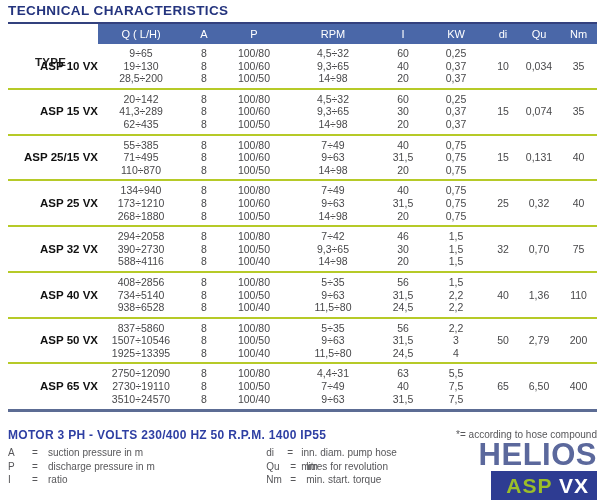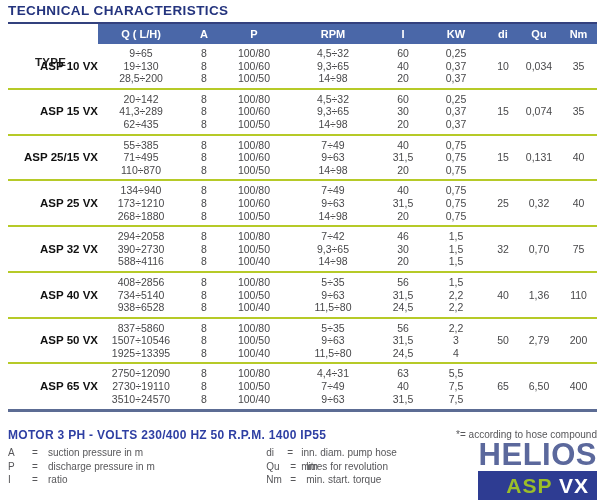--- a/index.html
+++ b/index.html
@@ -13,21 +13,21 @@
 
   
   .tbl{width:589px;}
   .thead{display:flex;border-top:2px solid #33417e;height:20px;}
   .th-type{
     width:85px;background:#d8d8da;color:#222;font-weight:bold;font-size:11.5px;
     display:flex;align-items:center;justify-content:center;letter-spacing:0.3px;margin-top:38px;
   }
   .th-gap{width:5px;background:#ffffff;}
   .th-blue{
-    flex:1;background:#4a67a8;color:#ffffff;font-weight:bold;font-size:11px;
+    flex:1;background:#4a67a8;color:#ffffff;font-weight:normal;font-size:11px;
     display:grid;grid-template-columns:86px 40px 60px 98px 42px 64px 30px 42px 37px;
     align-items:center;
   }
   .th-blue .th{text-align:center;}
 
   .rowgroup{
     display:grid;grid-template-columns:90px 86px 40px 60px 98px 42px 64px 30px 42px 37px;
     align-items:center;padding:3px 0;
   }
   .rowgroup + .rowgroup{border-top:2px solid #b6ca28;}
@@ -47,21 +47,21 @@
   .legend-item{display:flex;height:13.5px;line-height:13.5px;}
   .legend-key{width:24px;}
   .legend-eq{width:16px;}
   .footer-right{width:195px;text-align:right;}
   .note{font-size:10px;color:#57575a;margin-top:1px;}
   .brand{
     font-size:31px;font-weight:bold;color:#5b689c;letter-spacing:0.5px;
     line-height:30px;margin-top:0px;
   }
   .badge{
-    display:inline-block;background:#2e3c92;padding:3px 8px 4px 28px;
+    display:inline-block;background:#2e3c92;padding:3px 8px 4px 15px;
     font-size:21px;font-weight:bold;letter-spacing:1px;line-height:23px;margin-top:1px;
   }
   .badge-green{color:#9cbe29;}
   .badge-white{color:#ffffff;}
 </style>
 </head>
 <body>
 
 <div class="page">
 

